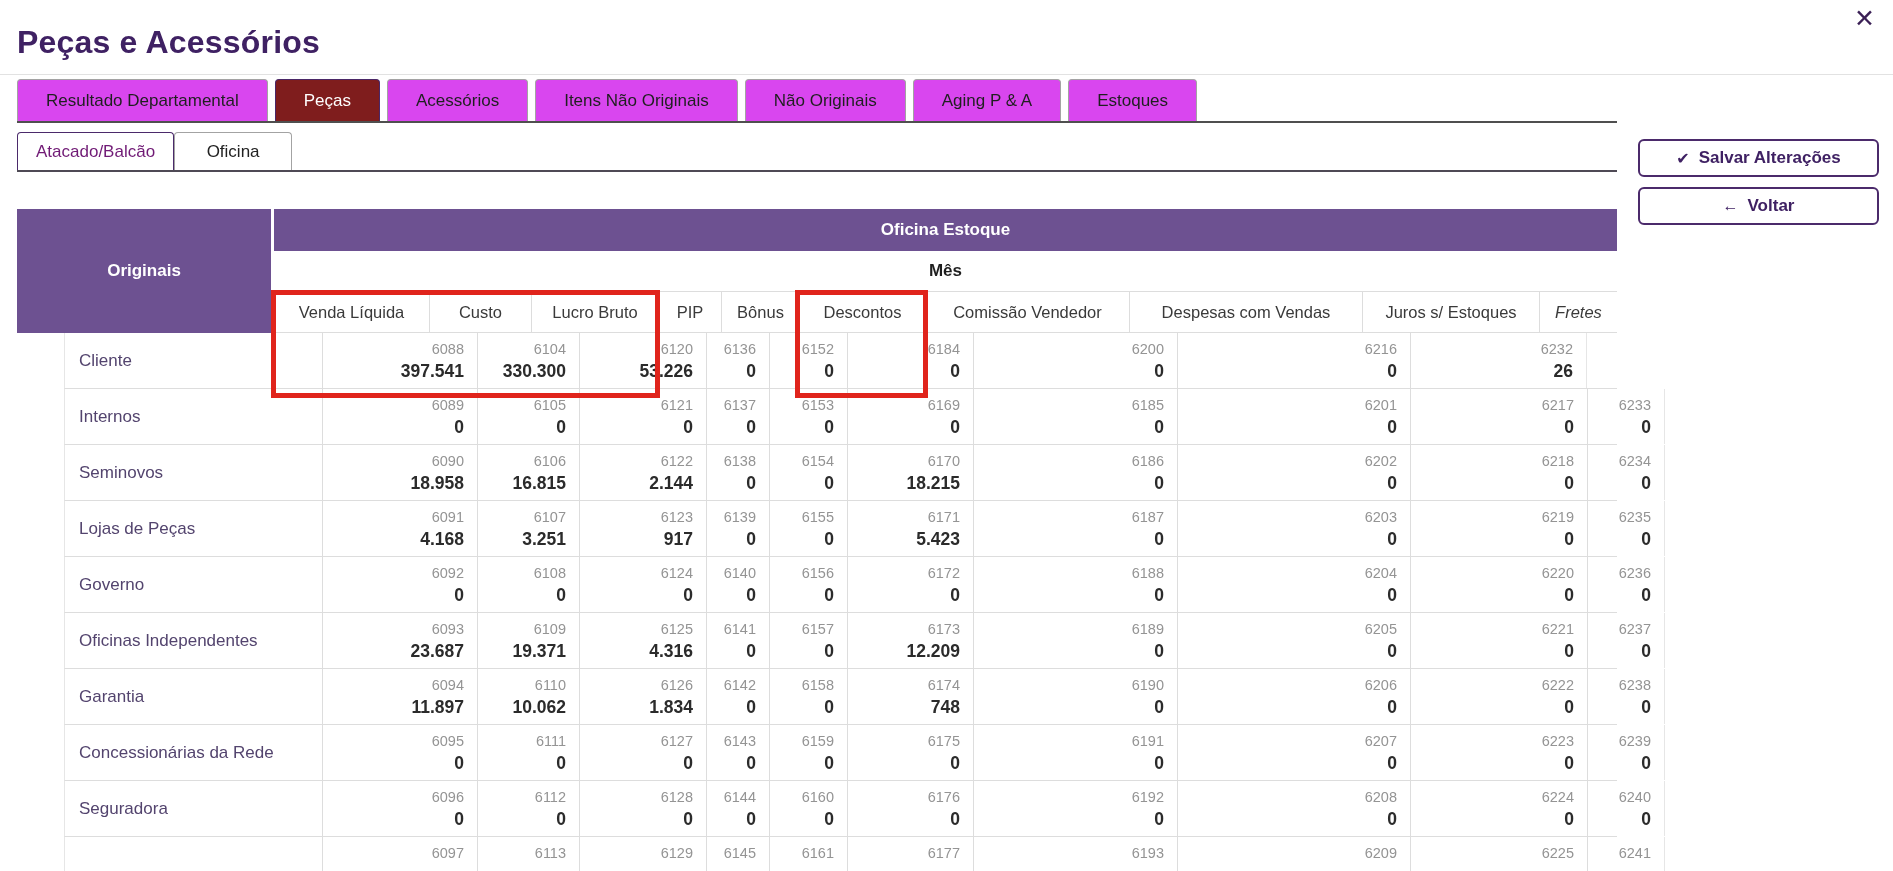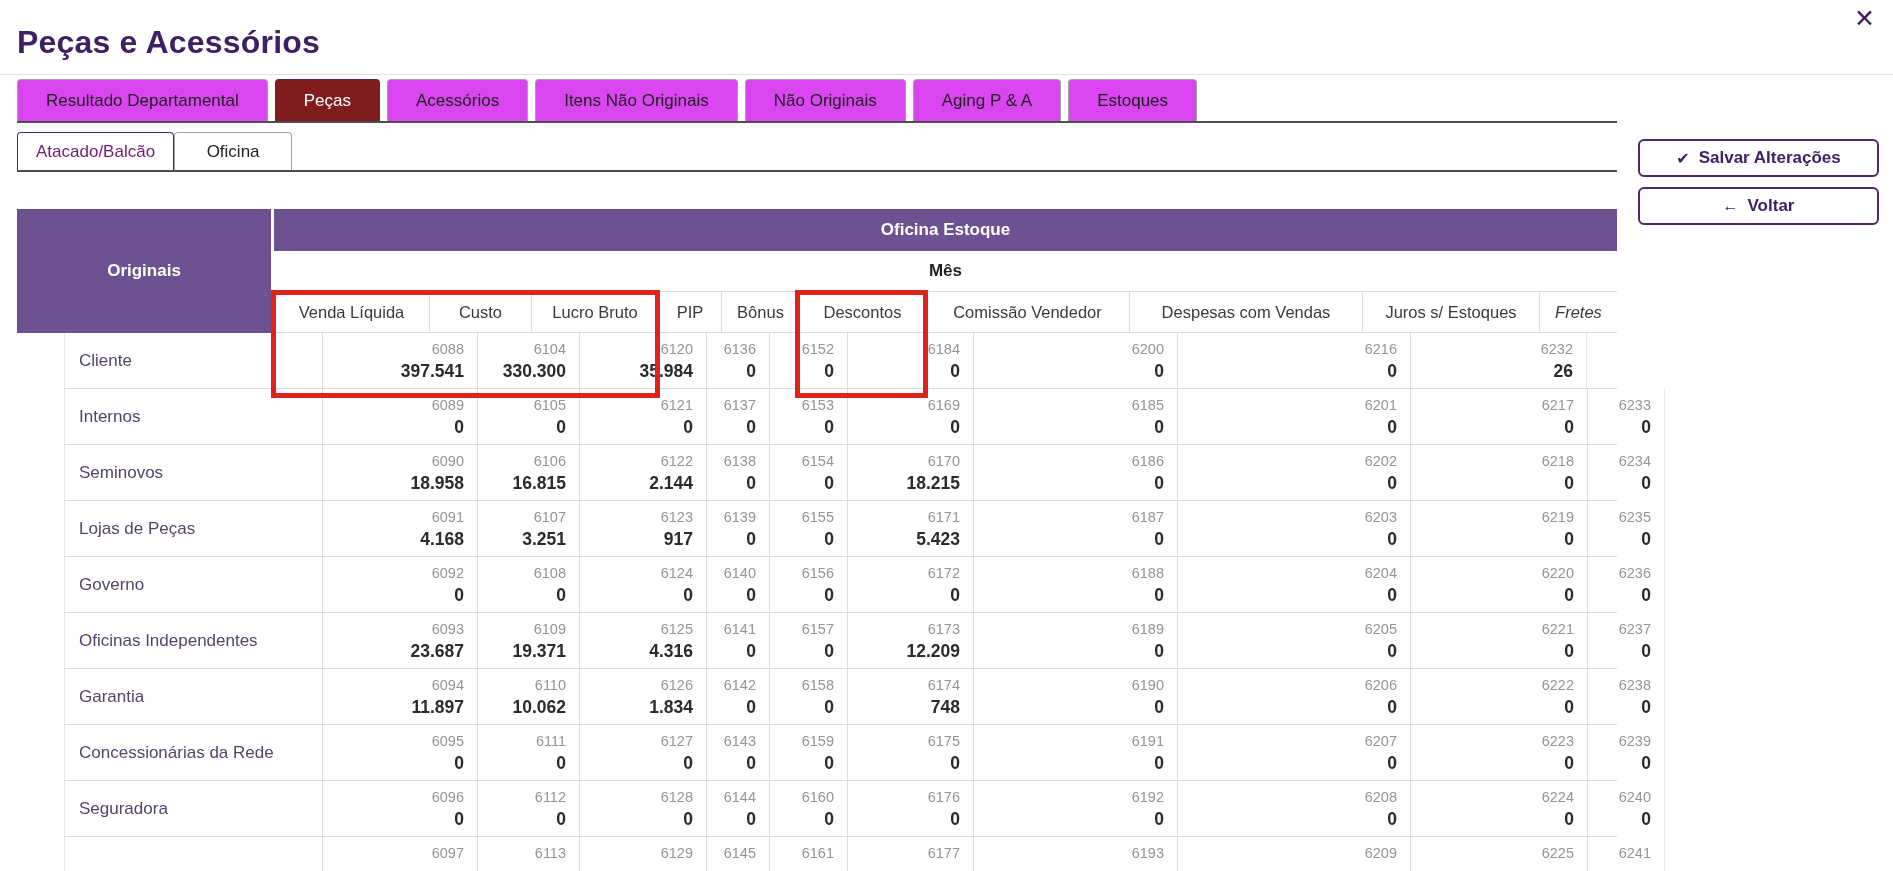--- a/index.html
+++ b/index.html
@@ -153,21 +153,21 @@
         <div class="cell">
           <div class="fid">6088</div>
           <div class="fval">397.541</div>
         </div>
         <div class="cell">
           <div class="fid">6104</div>
           <div class="fval">330.300</div>
         </div>
         <div class="cell">
           <div class="fid">6120</div>
-          <div class="fval">35.984</div>
+          <div class="fval">53.226</div>
         </div>
         <div class="cell">
           <div class="fid">6136</div>
           <div class="fval">0</div>
         </div>
         <div class="cell">
           <div class="fid">6152</div>
           <div class="fval">0</div>
         </div>
         <div class="cell">

